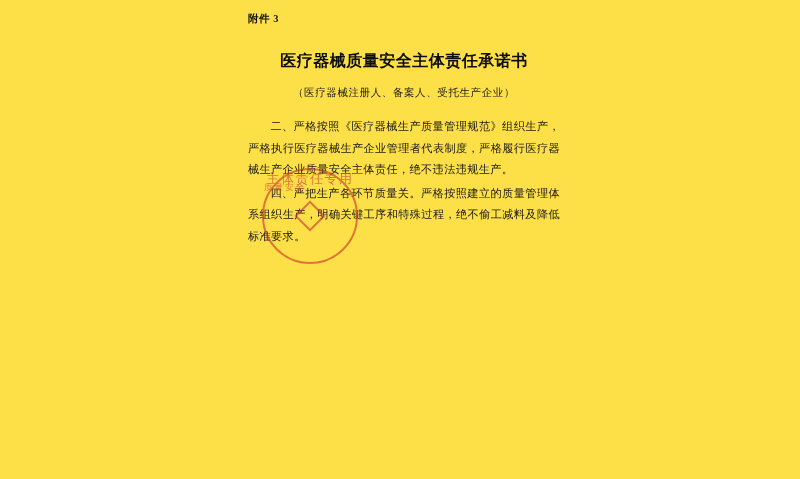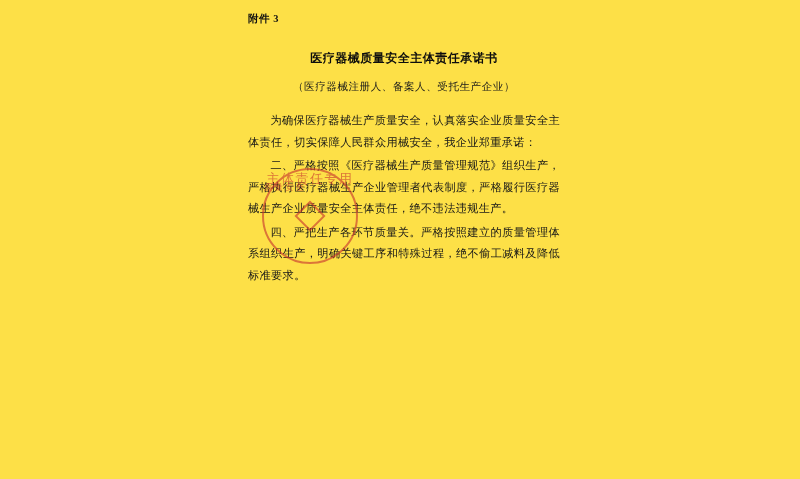--- a/index.html
+++ b/index.html
@@ -32,21 +32,21 @@
     font-size: 10.5px;
     font-weight: bold;
     letter-spacing: 0.5px;
     color: #111;
     margin-top: 12px;
     margin-bottom: 0;
     line-height: 1.4;
   }
   .doc-title {
     text-align: center;
-    font-size: 12px;
+    font-size: 16px;
     font-weight: bold;
     letter-spacing: 0.5px;
     color: #0d0d0d;
     margin-top: 22px;
     line-height: 1.5;
   }
   .doc-subtitle {
     text-align: center;
     font-size: 10.5px;
     letter-spacing: 0.6px;
@@ -122,21 +122,20 @@
 <div class="page">
   <div class="doc-body">
 
     <div class="attachment-label">附件 3</div>
 
     <div class="doc-title">医疗器械质量安全主体责任承诺书</div>
 
     <div class="doc-subtitle">（医疗器械注册人、备案人、受托生产企业）</div>
 
     <div class="paragraphs">
-      <p class="para">为确保医疗器械生产质量安全，认真落实企业质量安全主体责任，切实保障人民群众用械安全，我企业郑重承诺：</p>
       <p class="para">二、严格按照《医疗器械生产质量管理规范》组织生产，严格执行医疗器械生产企业管理者代表制度，严格履行医疗器械生产企业质量安全主体责任，绝不违法违规生产。</p>
       <p class="para">四、严把生产各环节质量关。严格按照建立的质量管理体系组织生产，明确关键工序和特殊过程，绝不偷工减料及降低标准要求。</p>
 
     </div>
 
   </div>
 
   <div class="seal">
     <div class="seal-top seal-text">质量安全</div>
     <div class="seal-inner"></div>

